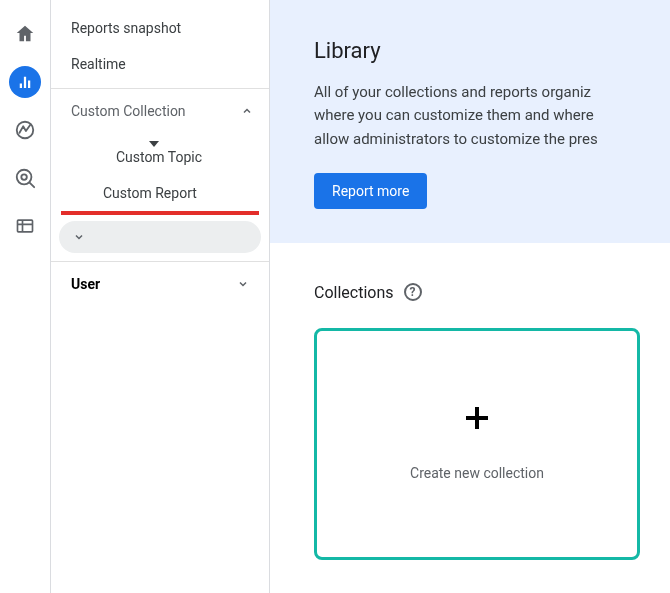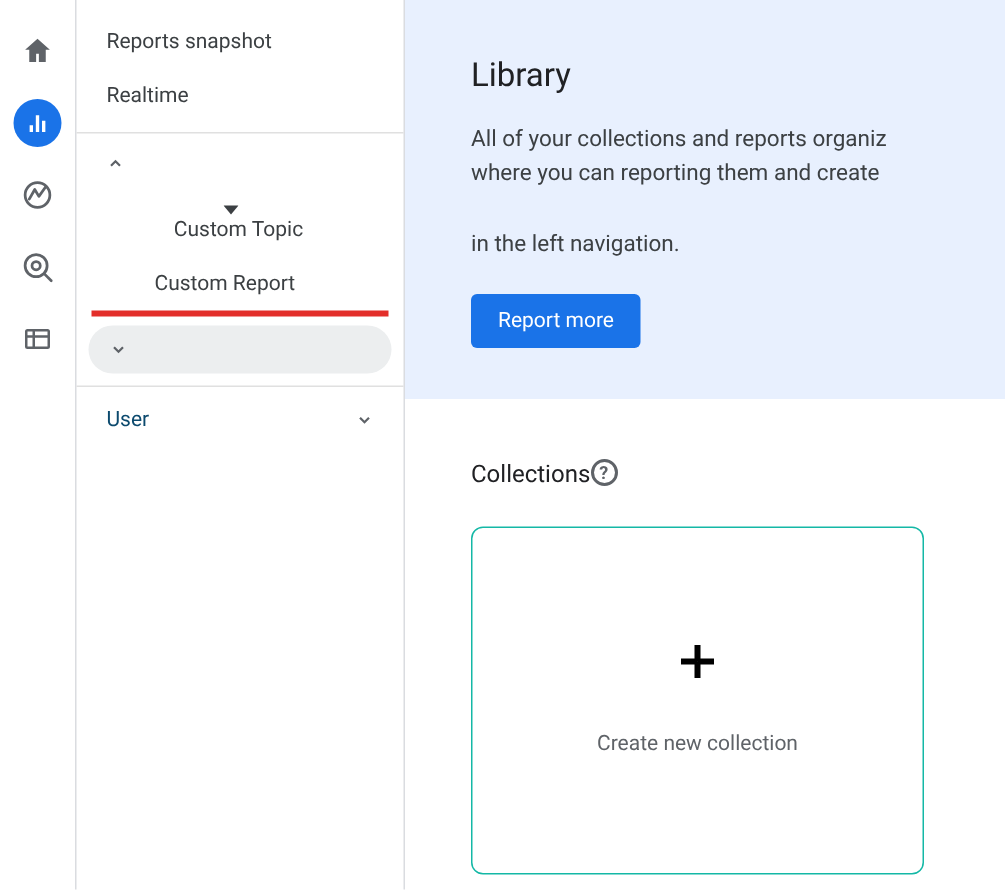--- a/index.html
+++ b/index.html
@@ -85,21 +85,22 @@
       background: #eceeef;
       border-radius: 20px;
       color: #5f6368;
     }
     .user-row {
       display: flex;
       align-items: center;
       justify-content: space-between;
       padding: 14px 20px;
       border-top: 1px solid #e0e0e0;
-      color: #0c4a6e;
+      color: #000000;
+      font-weight: bold;
     }
     .main {
       flex: 1;
       display: flex;
       flex-direction: column;
     }
     .hero {
       background: #e8f0fe;
       padding: 38px 0 34px 44px;
     }
@@ -123,41 +124,41 @@
       padding: 10px 18px;
       font-size: 14px;
       font-family: inherit;
     }
     .collections-section {
       padding: 40px 0 0 44px;
     }
     .collections-head {
       display: flex;
       align-items: flex-start;
-      gap: 0;
+      gap: 10px;
       font-size: 16px;
       color: #202124;
       margin-bottom: 26px;
     }
     .help-circle {
       width: 18px;
       height: 18px;
       border: 2px solid #5f6368;
       border-radius: 50%;
       display: flex;
       align-items: center;
       justify-content: center;
       font-size: 12px;
       font-weight: 700;
       color: #5f6368;
     }
     .card {
-      width: 302px;
+      width: 326px;
       height: 232px;
-      border: 1px solid #14b8a6;
+      border: 3px solid #14b8a6;
       border-radius: 8px;
       display: flex;
       flex-direction: column;
       align-items: center;
       justify-content: center;
     }
     .google-plus {
       position: relative;
       width: 22px;
       height: 22px;
@@ -214,20 +215,21 @@
 
 <div class="sidebar">
   <div class="sidebar-item">
     <span>Reports snapshot</span>
   </div>
   <div class="sidebar-item">
     <span>Realtime</span>
   </div>
 
   <div class="sidebar-item collection-head">
+    <span>Custom Collection</span>
     <span>
       <svg width="12" height="12" viewBox="0 0 24 24" fill="none" stroke="#5f6368" stroke-width="3">
           <path d="M6 15l6-6 6 6"></path>
         </svg>
     </span>
   </div>
 
   <div class="topic-row">
     <span class="topic-caret">
       <svg width="10" height="10" viewBox="0 0 10 10" fill="currentColor">
@@ -258,23 +260,22 @@
         </svg>
     </span>
   </div>
 </div>
 
 <div class="main">
   <div class="hero">
     <h1>Library</h1>
     <p>
       <span>All of your collections and reports organiz</span><br>
-      <span>where you can reporting them and create</span><br>
-      <br>
-      <span>in the left navigation.</span>
+      <span>where you can customize them and where</span><br>
+      <span>allow administrators to customize the pres</span><br>
     </p>
     <button class="learn-btn">Report more</button>
   </div>
 
   <div class="collections-section">
     <div class="collections-head">
       <span>Collections</span>
       <span class="help-circle">?</span>
     </div>
     <div class="card">

